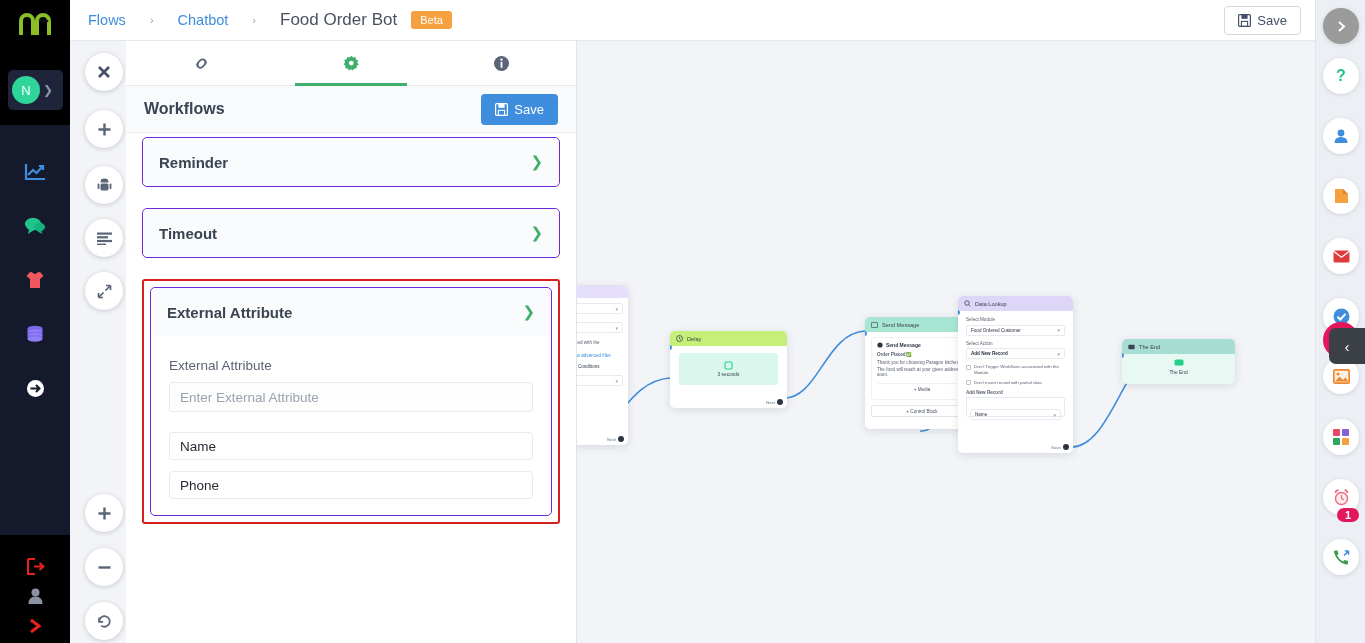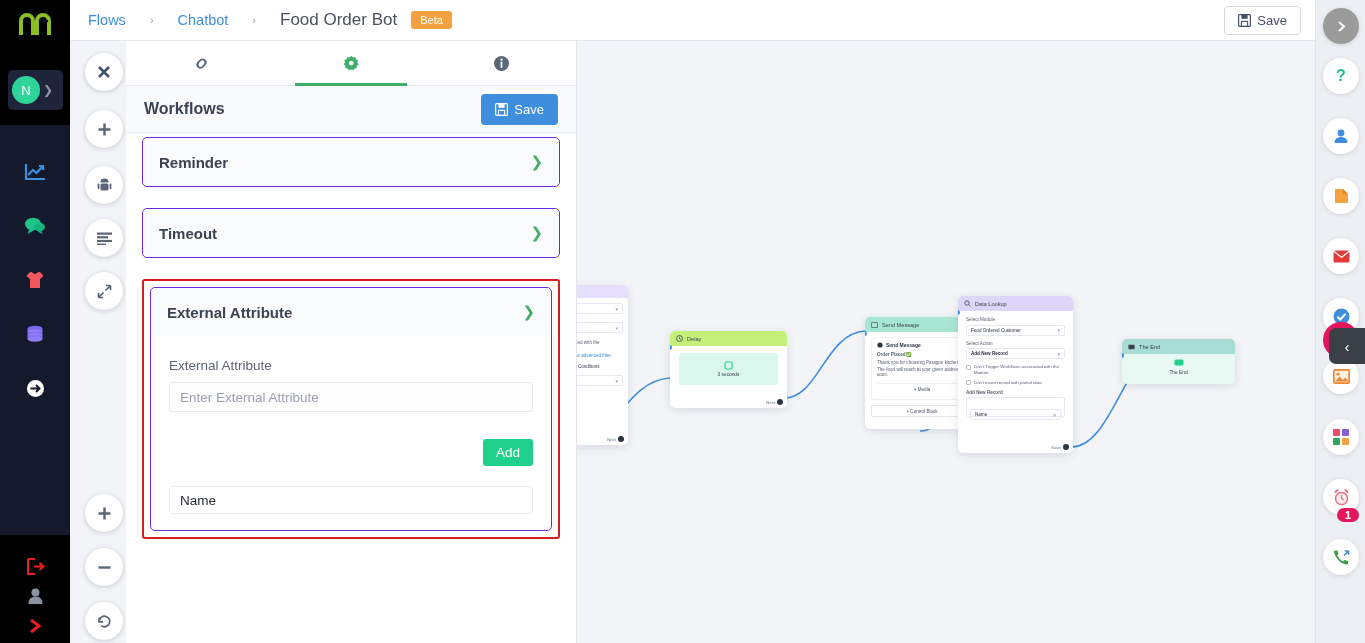--- a/index.html
+++ b/index.html
@@ -545,25 +545,23 @@
 
       <div class="highlight-box">
         <div class="acc">
           <div class="acc-head">
             <span class="acc-title">External Attribute</span>
             <span class="acc-chev">❯</span>
           </div>
           <div class="acc-body">
             <div class="field-label">External Attribute</div>
             <input class="text-input" type="text" placeholder="Enter External Attribute" style="">
-            <div class="add-row">
-              <button class="btn-add">Add</button>
-            </div>
             <div class="attr-list">
               <div class="attr-item">Name</div>
+              <div class="attr-item">Phone</div>
             </div>
           </div>
         </div>
       </div>
 
     </div>
   </div>
 
   <div class="right-rail">
     <div class="rr-btn grey" style="top:8px">

